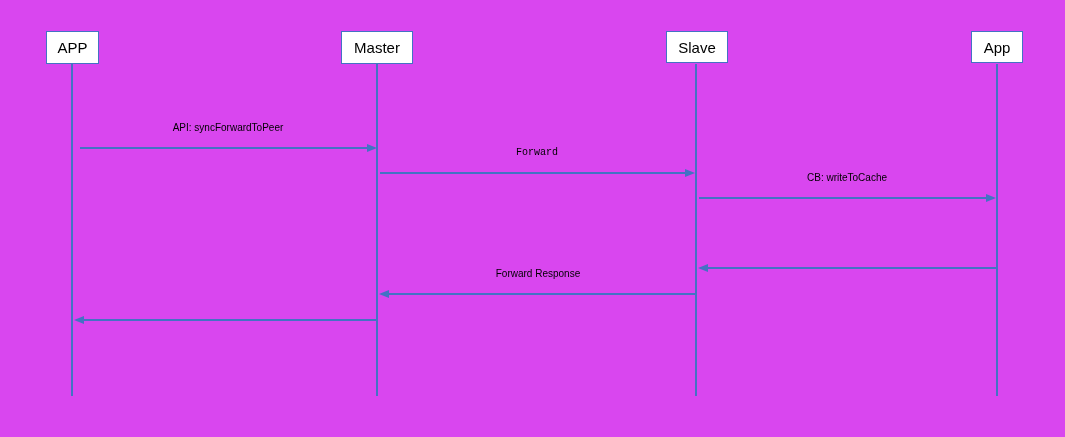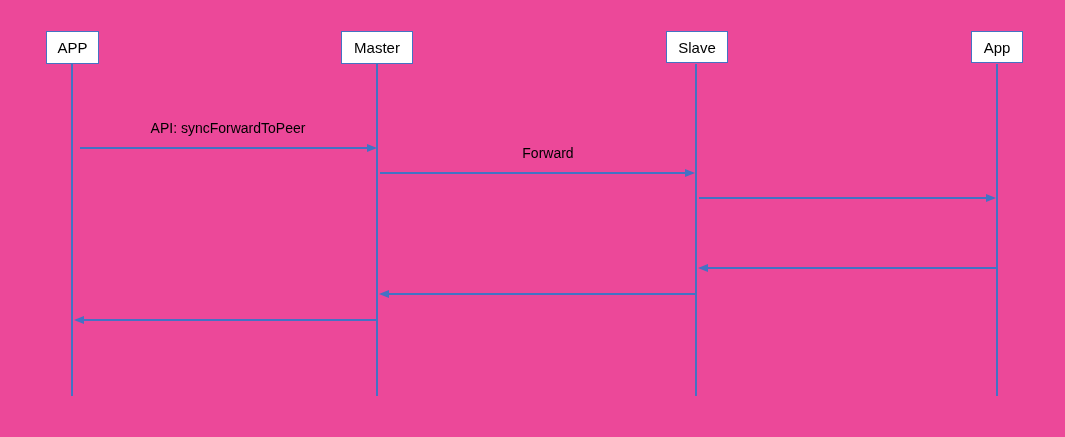--- a/index.html
+++ b/index.html
@@ -9,21 +9,21 @@
     font-family: "Liberation Sans", sans-serif;
   }
   :root {
     --accent: #4472C4;
     --text: #000000;
   }
   .canvas {
     position: relative;
     width: 1065px;
     height: 437px;
-    background: #ec4899;
+    background: #d946ef;
     overflow: hidden;
   }
   .actor-box {
     position: absolute;
     box-sizing: border-box;
     border: 1.5px solid var(--accent);
     background: #ffffff;
     display: flex;
     align-items: center;
     justify-content: center;
@@ -36,21 +36,21 @@
     top: 64px;
     height: 332px;
     width: 1.5px;
     background: var(--accent);
   }
   .msg-label {
     position: absolute;
     height: 20px;
     line-height: 20px;
     text-align: center;
-    font-size: 14px;
+    font-size: 10px;
     color: var(--text);
     white-space: nowrap;
   }
   .msg-arrow {
     position: absolute;
     height: 0;
   }
   .msg-arrow .line {
     position: absolute;
     top: -0.75px;
@@ -98,36 +98,38 @@
   <div class="lifeline" style="left:376.25px;"></div>
   <div class="lifeline" style="left:695.25px;"></div>
   <div class="lifeline" style="left:996.25px;"></div>
 
   <div class="msg-label" style="left:80px; top:118px; width:296px;">API: syncForwardToPeer</div>
   <div class="msg-arrow dir-right" style="left:80px; top:148px; width:296px;">
     <span class="line"></span>
     <span class="head"></span>
   </div>
 
-  <div class="msg-label" style="left:391px; top:143px; width:314px;">Forward</div>
+  <div class="msg-label" style="left:380px; top:143px; width:314px;font-family:Liberation Mono, monospace;">Forward</div>
   <div class="msg-arrow dir-right" style="left:380px; top:173px; width:314px;">
     <span class="line"></span>
     <span class="head"></span>
   </div>
 
+  <div class="msg-label" style="left:699px; top:168px; width:296px;">CB: writeToCache</div>
   <div class="msg-arrow dir-right" style="left:699px; top:198px; width:296px;">
     <span class="line"></span>
     <span class="head"></span>
   </div>
 
   <div class="msg-arrow dir-left" style="left:699px; top:268px; width:298px;">
     <span class="line"></span>
     <span class="head"></span>
   </div>
 
+  <div class="msg-label" style="left:380px; top:264px; width:316px;">Forward Response</div>
   <div class="msg-arrow dir-left" style="left:380px; top:294px; width:316px;">
     <span class="line"></span>
     <span class="head"></span>
   </div>
 
   <div class="msg-arrow dir-left" style="left:75px; top:320px; width:301px;">
     <span class="line"></span>
     <span class="head"></span>
   </div>
 

